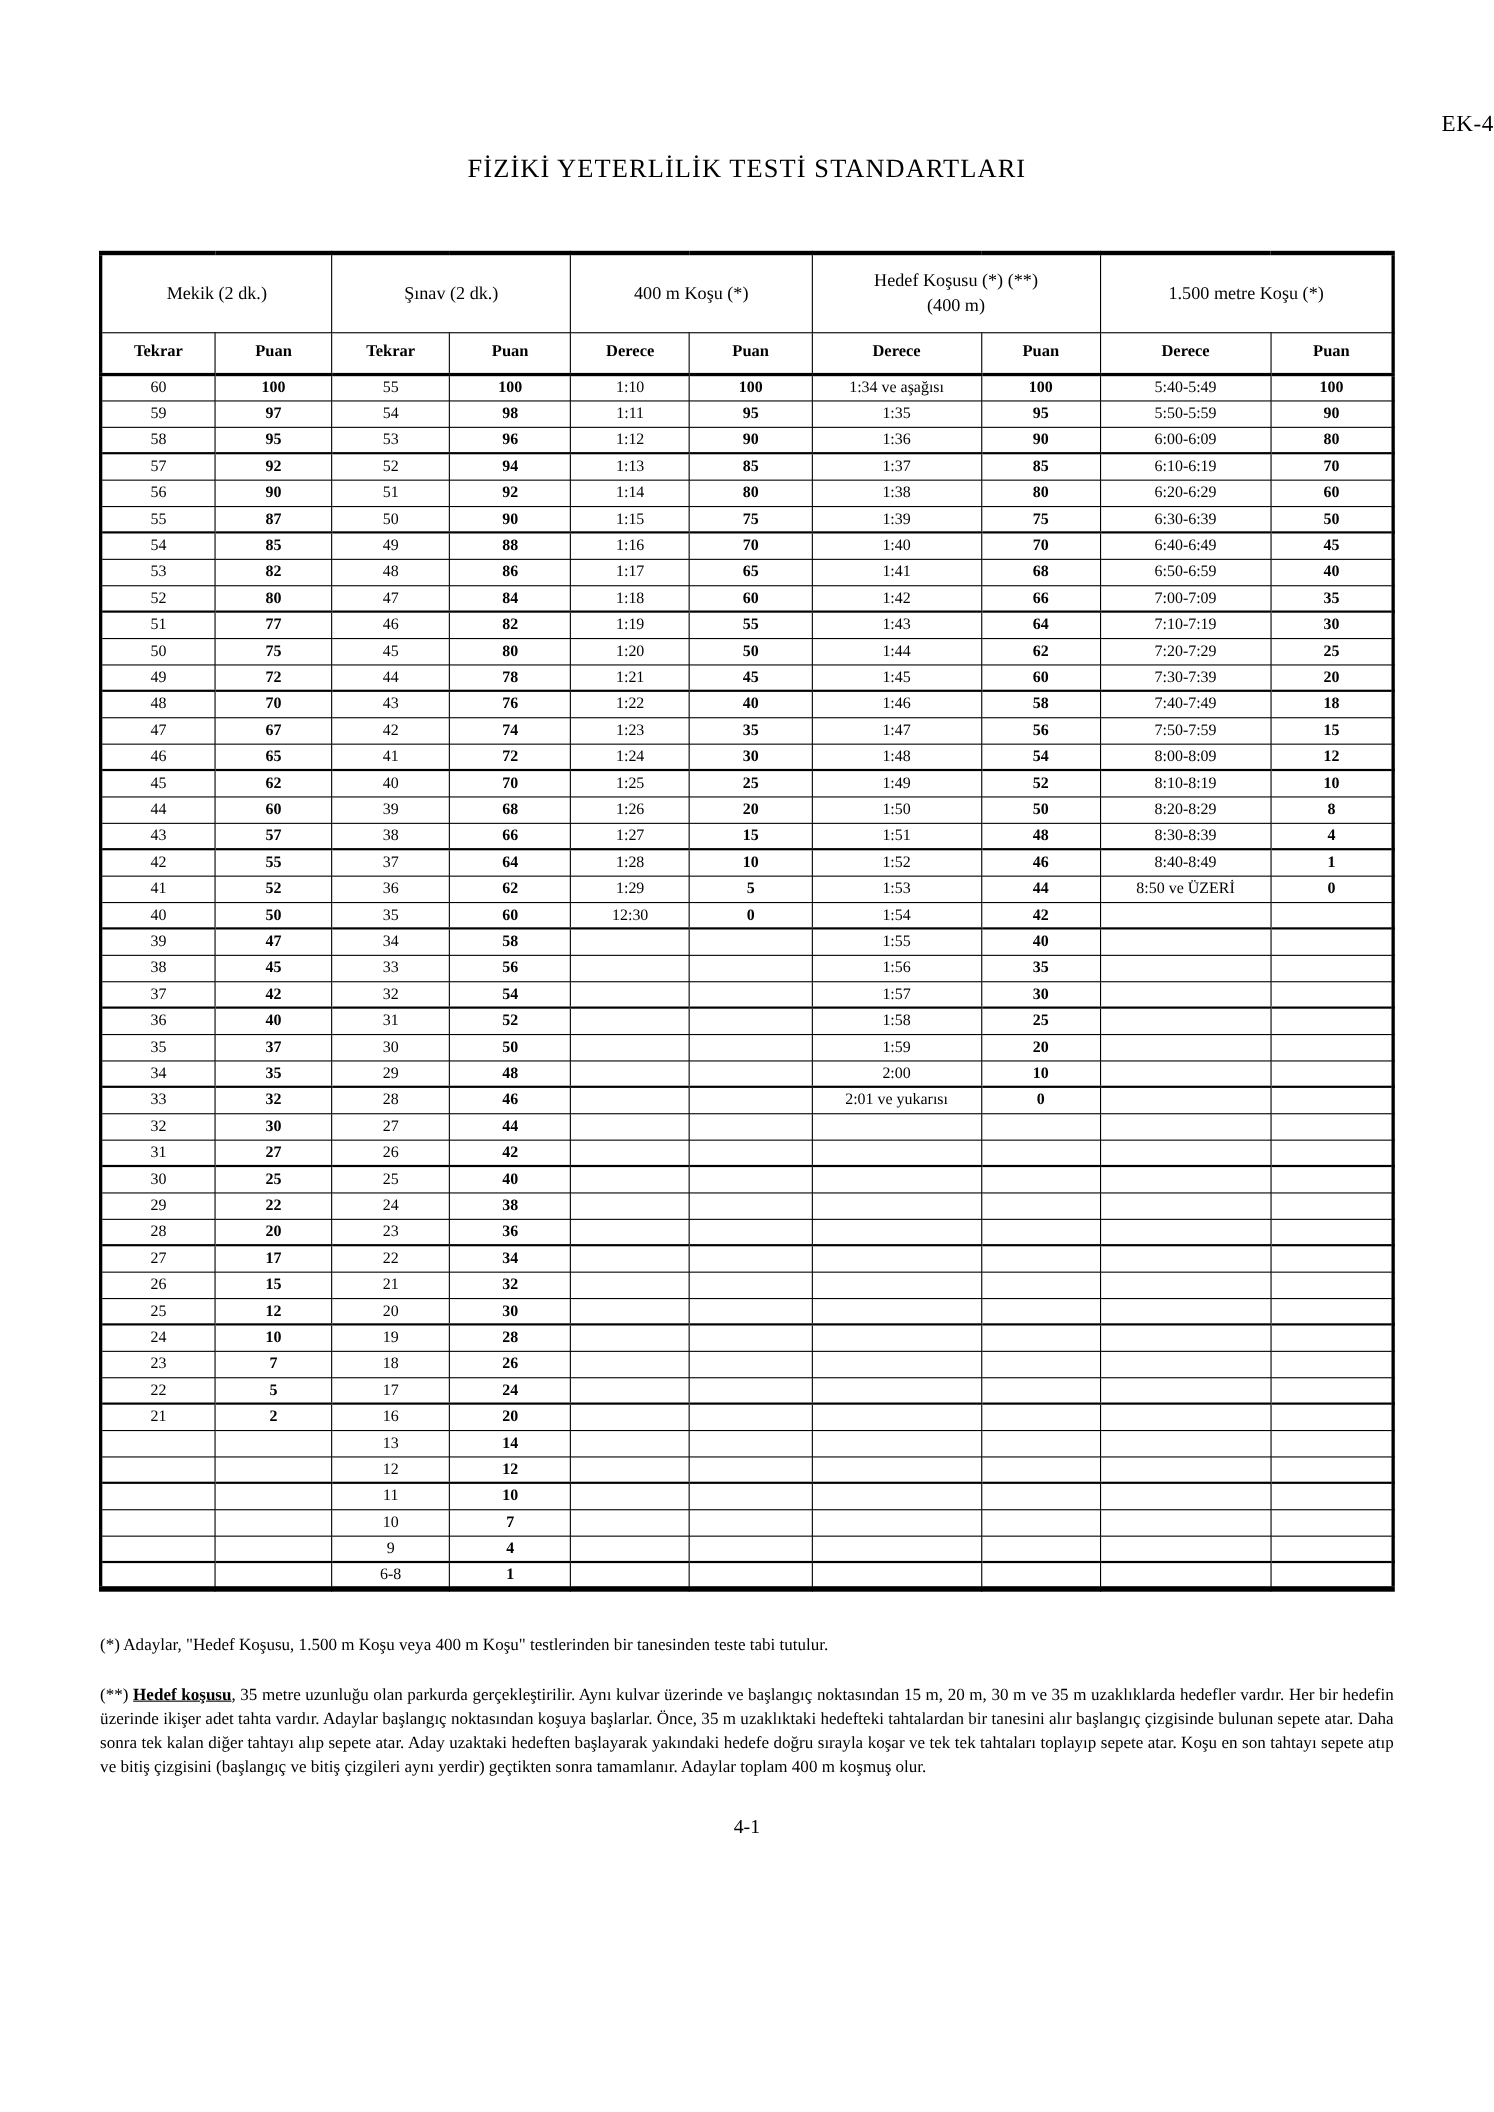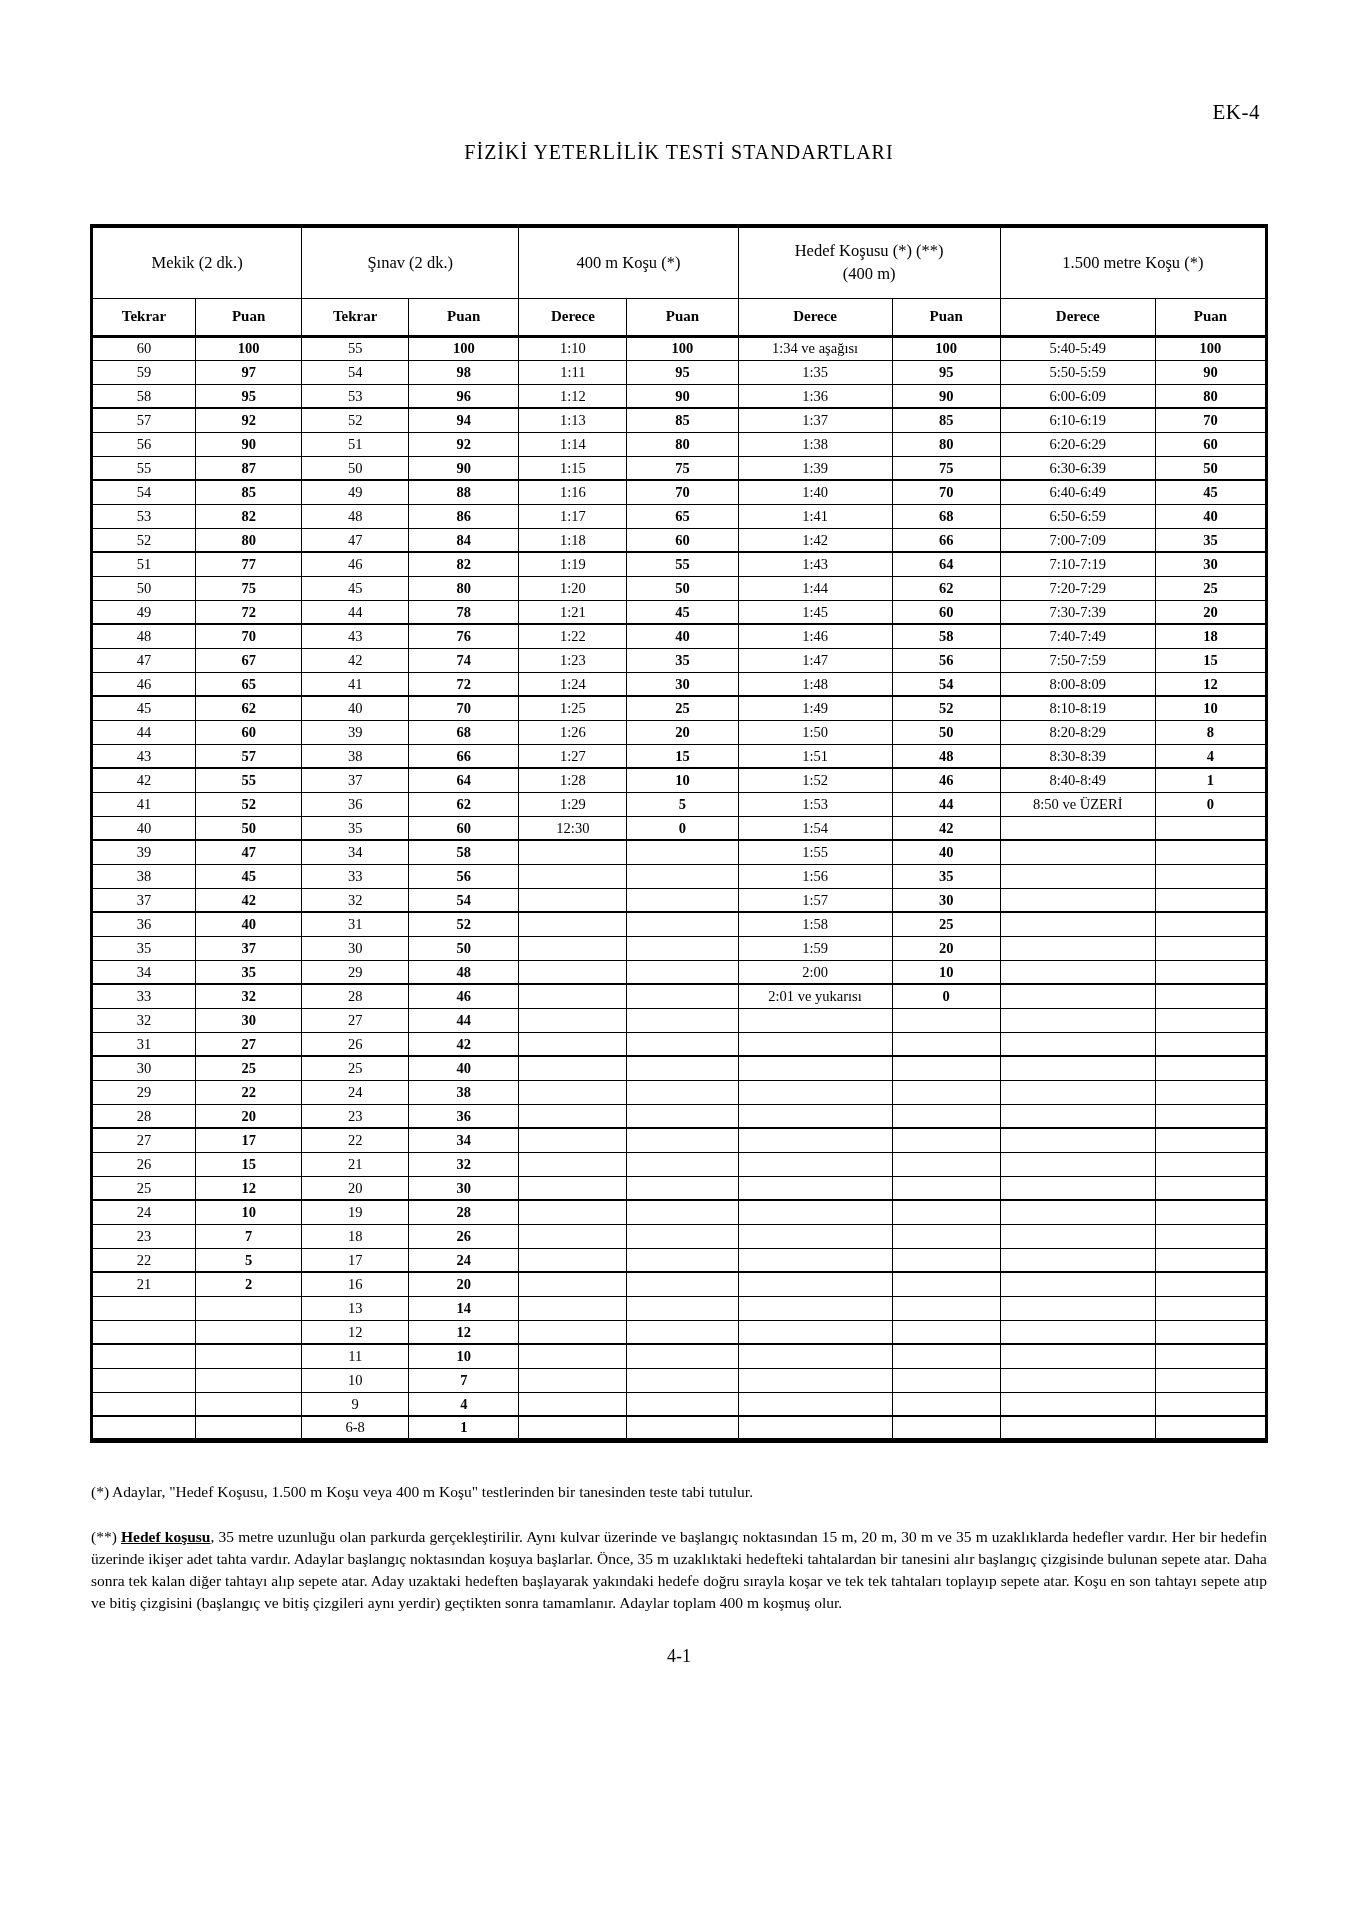--- a/index.html
+++ b/index.html
@@ -9,28 +9,27 @@
     position: relative;
     width: 1358px;
     height: 1920px;
     margin: 0 auto;
     background: #ffffff;
     padding-top: 100px;
     overflow: hidden;
   }
   .ek-tag {
     text-align: right;
-    padding-right: 98px;
     font-size: 21px;
     letter-spacing: 0.5px;
   }
   .title {
     text-align: center;
     margin-top: 16px;
-    font-size: 20px;
+    font-size: 24px;
     font-weight: normal;
     letter-spacing: 1px;
   }
   table.standards {
     margin: 60px auto 0;
     width: 1178px;
     border-collapse: collapse;
     table-layout: fixed;
     border: 3px solid #000;
     border-top-width: 4px;

